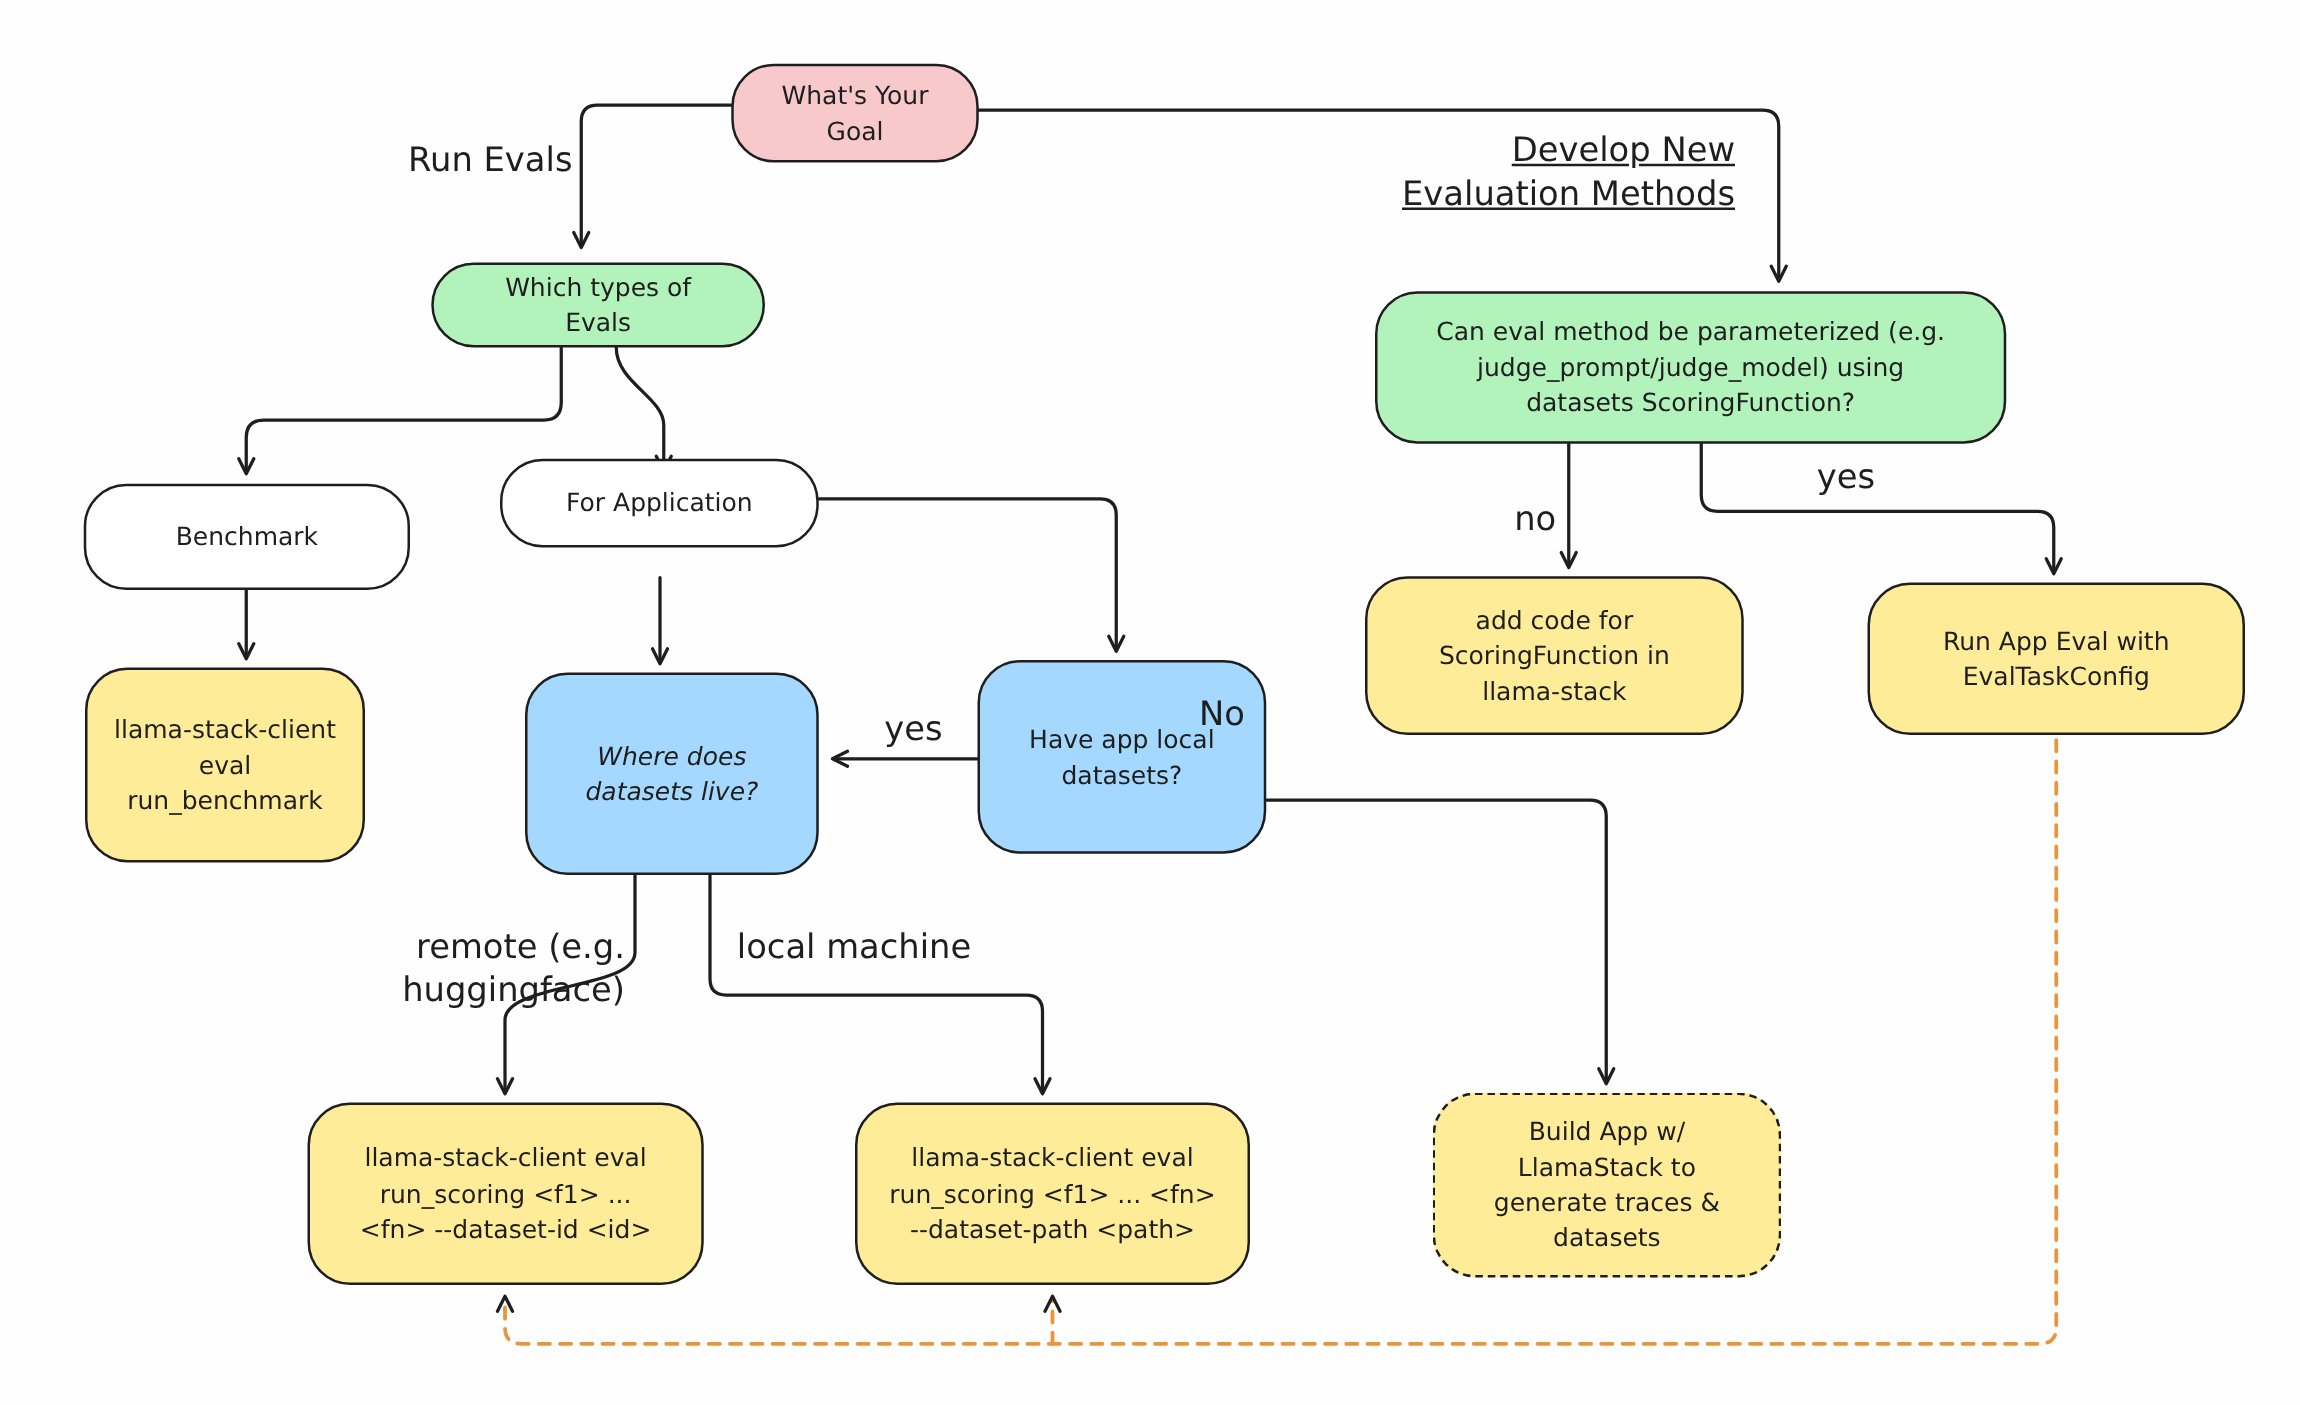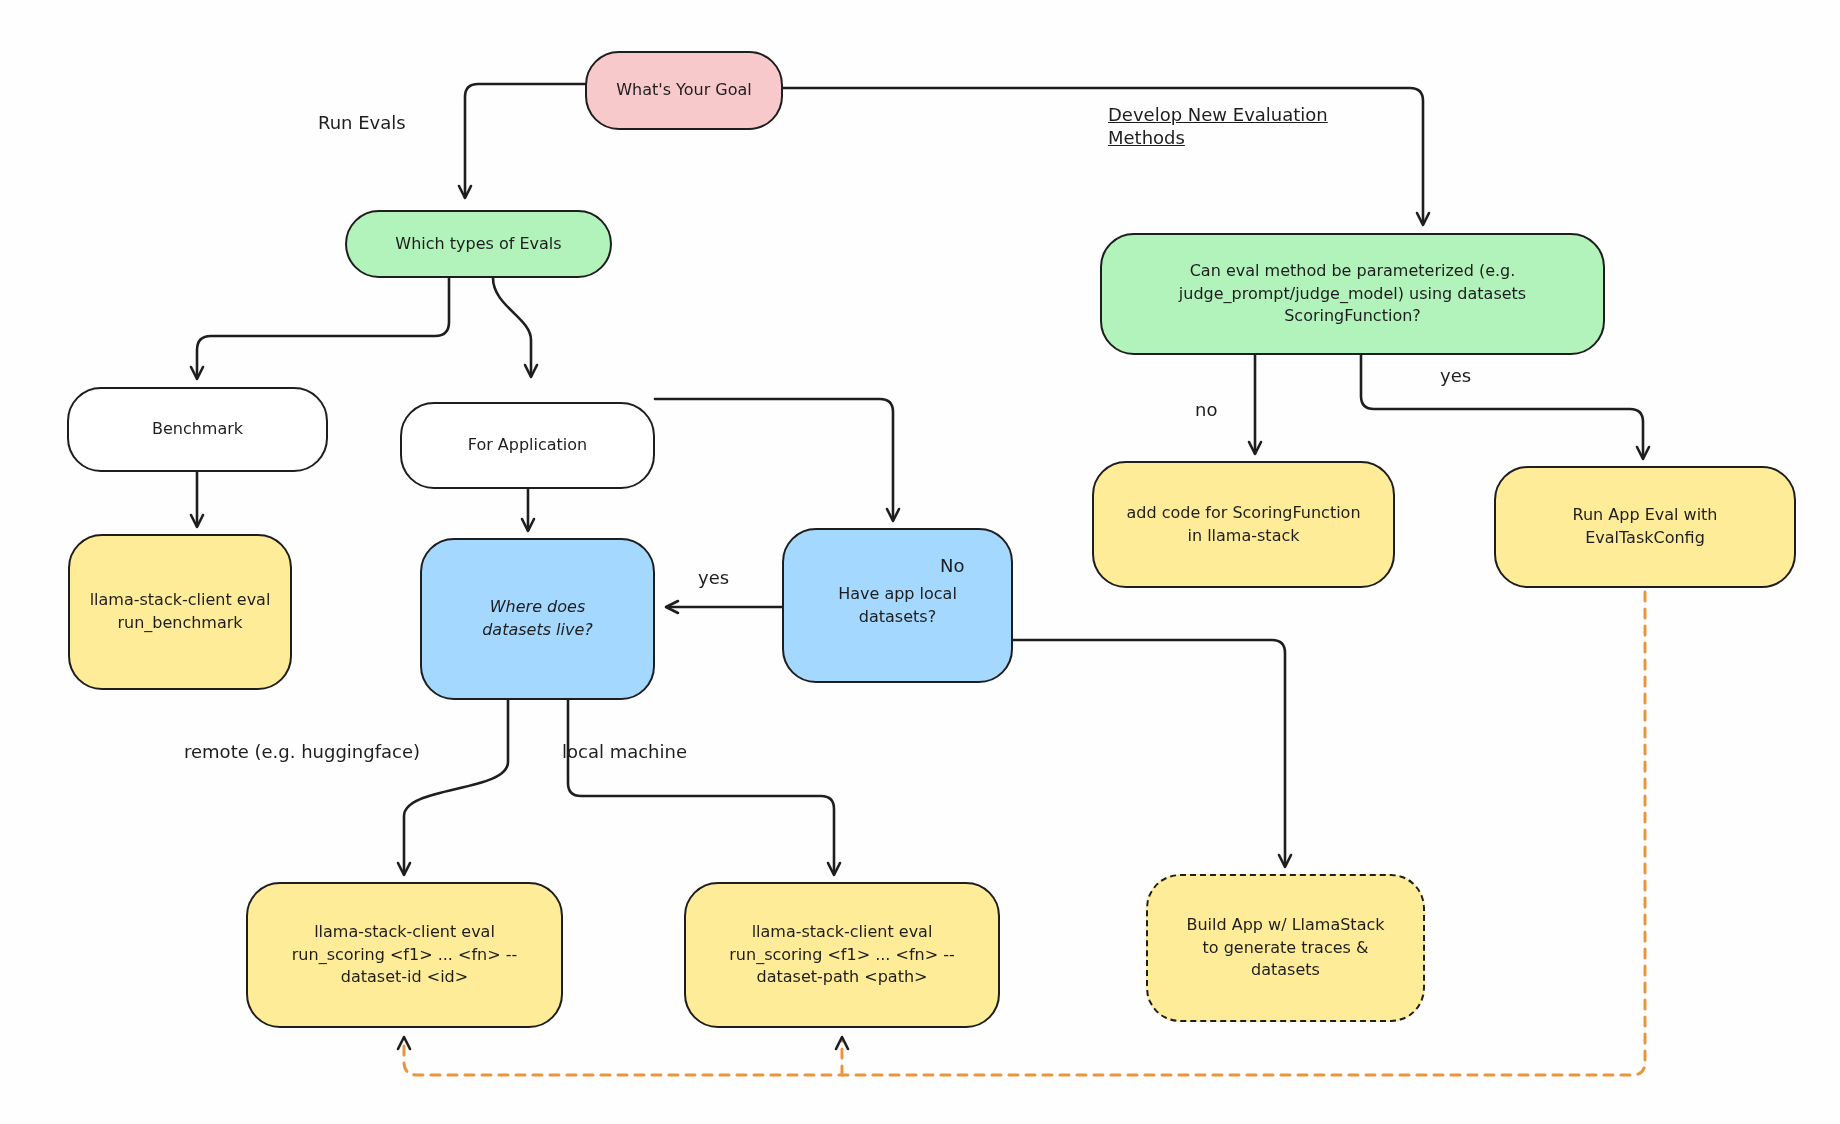--- a/index.html
+++ b/index.html
@@ -17,34 +17,34 @@
   body{position:relative;font-family:"DejaVu Sans",sans-serif;color:var(--stroke);}
   #edges{position:absolute;left:0;top:0;width:1840px;height:1124px;}
   #edges path{fill:none;stroke:var(--stroke);stroke-width:2.6;stroke-linecap:round;}
   #edges path.orange{stroke:var(--orange);stroke-width:3;stroke-dasharray:9 8;}
   .node{
     position:absolute;
     border:2.6px solid var(--stroke);
     border-radius:34px;
     display:flex;align-items:center;justify-content:center;
     text-align:center;
-    font-size:16px;line-height:1.42;
+    font-size:20px;line-height:1.42;
     background:var(--white);
     padding:8px;
   }
   .node .txt{display:block;}
   .pink{background:var(--pink);}
   .green{background:var(--green);}
   .blue{background:var(--blue);}
   .yellow{background:var(--yellow);}
   .dashed{border-style:dashed;}
   .edge-label{
     position:absolute;
-    font-size:18px;line-height:1.3;
-    text-align:left;
+    font-size:27px;line-height:1.3;
+    text-align:right;
   }
 </style>
 </head>
 <body>
 
 <svg id="edges" viewBox="0 0 1840 1124" xmlns="http://www.w3.org/2000/svg">
   <defs>
     <marker id="ah-black" markerWidth="26" markerHeight="26" refX="13" refY="8" orient="auto" markerUnits="userSpaceOnUse">
       <path d="M2,2 L14,8 L2,14" fill="none" stroke="#1e1e1e" stroke-width="2.6" stroke-linecap="round" stroke-linejoin="round"></path>
     </marker>
@@ -79,21 +79,21 @@
 </div>
 
 <div class="node green" style="left:1100px;top:233px;width:505px;height:122px;">
   <span class="txt" style="max-width:430px;">Can eval method be parameterized (e.g. judge_prompt/judge_model) using datasets ScoringFunction?</span>
 </div>
 
 <div class="node" style="left:67px;top:387px;width:261px;height:85px;">
   <span class="txt">Benchmark</span>
 </div>
 
-<div class="node" style="left:400px;top:402px;width:255px;height:87px;">
+<div class="node" style="left:400px;top:367px;width:255px;height:71px;">
   <span class="txt">For Application</span>
 </div>
 
 <div class="node yellow" style="left:68px;top:534px;width:224px;height:156px;">
   <span class="txt" style="max-width:196px;">llama-stack-client eval run_benchmark</span>
 </div>
 
 <div class="node blue" style="left:420px;top:538px;width:235px;height:162px;font-style:italic;">
   <span class="txt" style="max-width:155px;">Where does datasets live?</span>
 </div>

